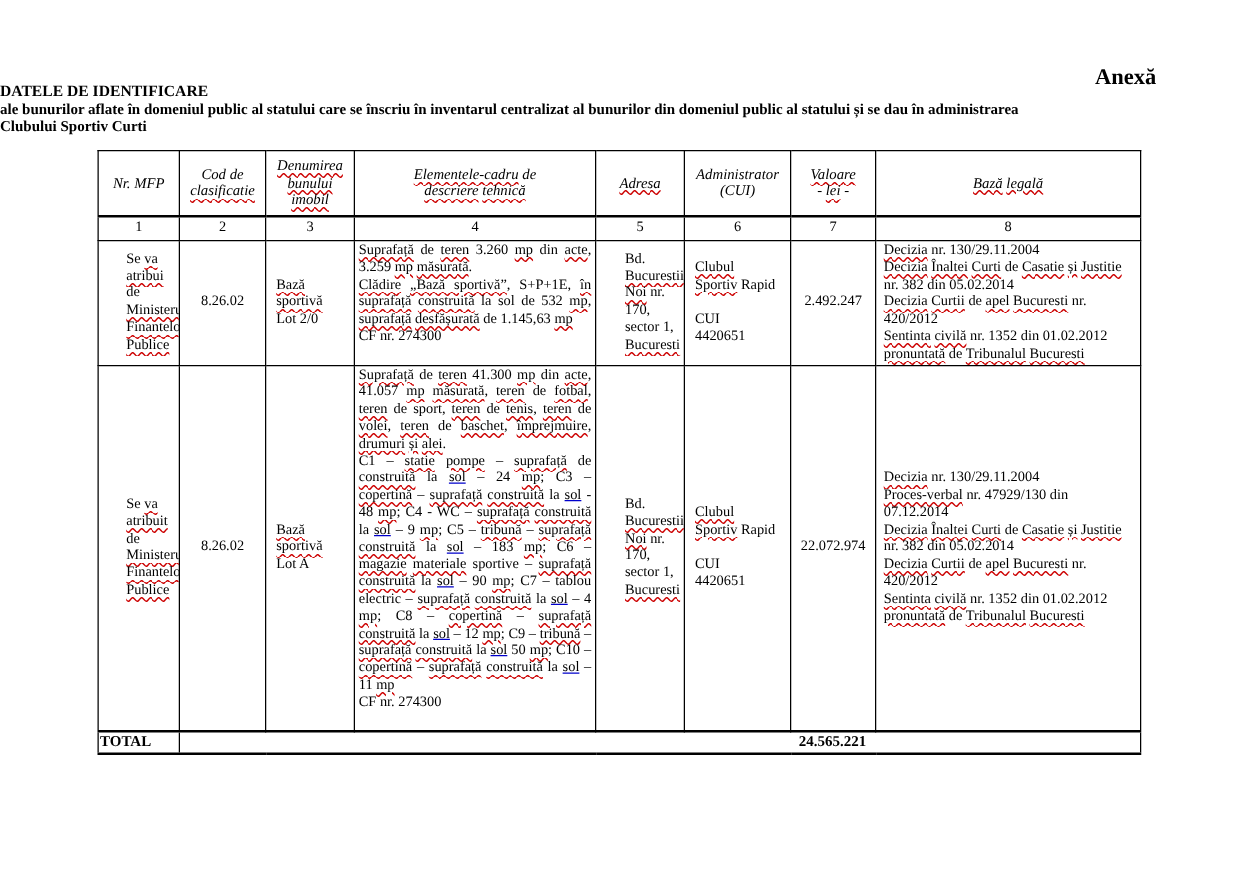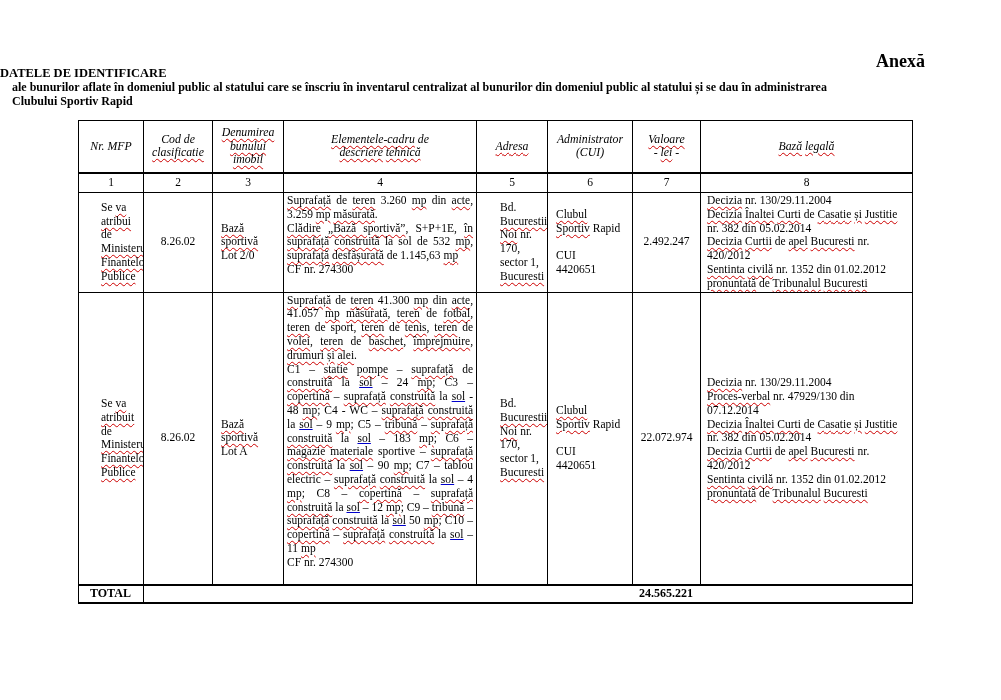--- a/index.html
+++ b/index.html
@@ -1,60 +1,60 @@
 <!DOCTYPE html>
 <html style="--c-text: #000000; --c-border: #000000; --c-bg: #ffffff; --c-sq: #cc0000; --c-gr: #0000cc;"><head>
 <meta charset="utf-8">
 <style>
   html,body{margin:0;padding:0;background:#fff;}
   .page{position:relative;width:1001px;height:700px;background:var(--c-bg,#fff);
         font-family:"Liberation Serif",serif;color:var(--c-text,#000);overflow:hidden;}
   .anexa{position:absolute;top:51px;right:76px;font-weight:bold;font-size:18px;}
   .title-block{position:absolute;top:66px;left:0;width:100%;text-align:left;font-weight:bold;}
   .doc-title{font-size:12.5px;}
-  .doc-sub{font-size:12px;line-height:13.5px;margin-left:12px;}
+  .doc-sub{font-size:12px;line-height:13.5px;}
   table.idtable{position:absolute;left:78px;top:120px;width:834px;border-collapse:collapse;
         table-layout:fixed;font-size:11.5px;line-height:13.8px;}
   .idtable td{border:1px solid var(--c-border,#000);padding:1px 4px;vertical-align:middle;overflow:hidden;}
   tr.r-head{height:52px;}
   tr.r-head td{font-style:italic;text-align:center;font-size:11.8px;line-height:13.5px;}
   tr.r-num{height:20px;}
   tr.r-num td{text-align:center;border-top:2px solid var(--c-border,#000);padding:0 2px;}
   tr.r1{height:98px;}
   tr.r2{height:293px;}
   td.c1{padding-left:22px;font-family:Liberation Serif, serif;}
   td.c2{text-align:center;}
   td.c3{padding-left:8px;}
   td.c4{vertical-align:top;padding:1px 3px;margin-top:44px;}
   td.c5{padding-left:23px;}
   td.c6{padding-left:8px;}
   td.c7{text-align:center;}
   td.c8{padding-left:6px;padding-right:3px;margin-top:12px;}
   tr.r-total{height:17px;}
   tr.r-total td{border-top:2px solid var(--c-border,#000);border-bottom:2px solid var(--c-border,#000);
         font-weight:bold;font-size:12px;}
-  td.total-label{padding-left:11px;}
+  td.total-label{padding-left:1px;}
   .total-val{margin-left:484px;width:68px;text-align:center;}
   .para{margin:0;}
   .just{text-align:justify;}
   .ctr{text-align:center;}
   .sq{text-decoration-line:underline;text-decoration-style:wavy;
       text-decoration-color:var(--c-sq,#cc0000);text-decoration-thickness:1px;text-underline-offset:2px;}
   .bu{text-decoration-line:underline;text-decoration-style:solid;
       text-decoration-color:var(--c-gr,#0000cc);text-decoration-thickness:1px;text-underline-offset:1px;}
 </style>
 </head>
 <body>
 
 <div class="page">
   <div class="anexa">Anexă</div>
   <div class="title-block">
     <div class="doc-title">DATELE DE IDENTIFICARE</div>
     <div class="doc-sub">ale bunurilor aflate în domeniul public al statului care se înscriu în inventarul centralizat al bunurilor din domeniul public al statului și se dau în administrarea</div>
-    <div class="doc-sub">Clubului Sportiv Rapid</div>
+    <div class="doc-sub">Clubului Sportiv Curti</div>
   </div>
 
   <table class="idtable">
     <colgroup>
       <col style="width:65px">
         <col style="width:69px">
         <col style="width:71px">
         <col style="width:193px">
       <col style="width:71px">
         <col style="width:85px">

